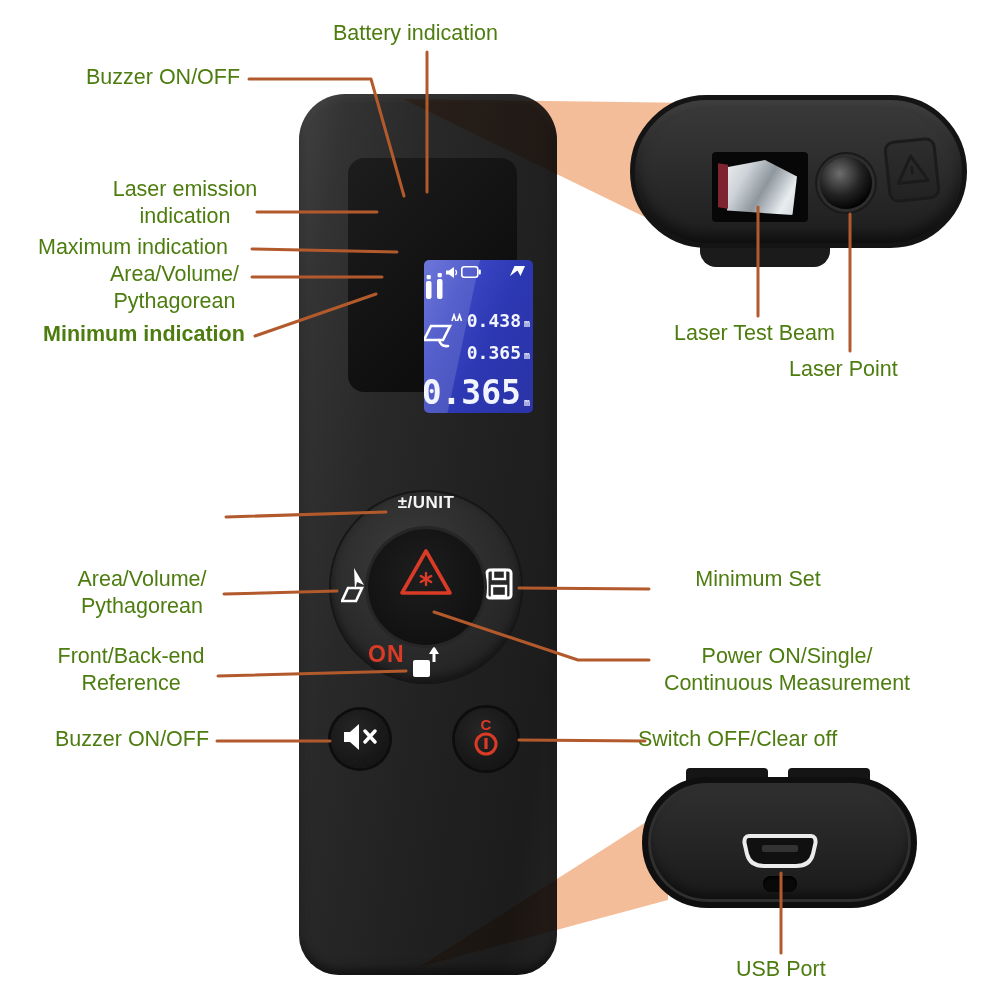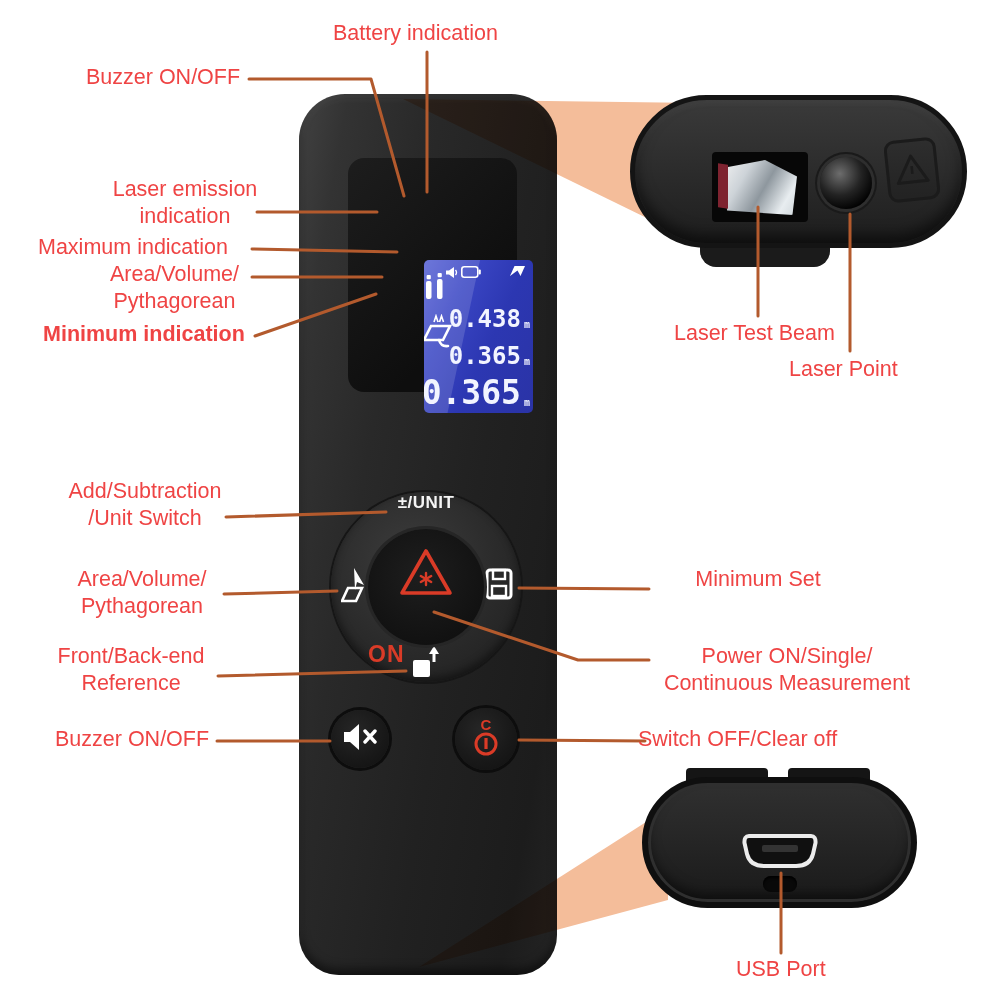--- a/index.html
+++ b/index.html
@@ -1,36 +1,36 @@
 <!DOCTYPE html>
 <html><head>
 <meta charset="utf-8">
 <style>
   html,body{margin:0;padding:0;background:#fff;}
   #stage{position:relative;width:1000px;height:1000px;background:#ffffff;overflow:hidden;
          font-family:"Liberation Sans",sans-serif;}
   
-  .label{position:absolute;font:400 21.5px/27px "Liberation Sans",sans-serif;color:#ef4444;
+  .label{position:absolute;font:400 21.5px/27px "Liberation Sans",sans-serif;color:#4d7c0f;
          white-space:nowrap;z-index:5;}
   .label.center{text-align:center;white-space:normal;}
   .label span{display:block;}
   
   .device{position:absolute;left:299px;top:94px;width:258px;height:881px;z-index:1;
           border-radius:46px 46px 40px 40px;
           background:linear-gradient(100deg,#424242 0%,#333333 12%,#292929 32%,#212121 60%,#1c1c1c 86%,#242424 100%);
           box-shadow:inset 0 4px 8px rgba(255,255,255,0.06), inset 0 -6px 10px rgba(0,0,0,0.5);}
   .bezel{position:absolute;left:49px;top:64px;width:169px;height:234px;border-radius:16px;
          background:linear-gradient(135deg,#1d1d1d,#0e0e0e 70%);}
   .lcd{position:absolute;left:76px;top:102px;width:109px;height:153px;border-radius:5px;overflow:hidden;
        background:linear-gradient(115deg,#5560d4 0%,#3a46c4 28%,#2c37b2 58%,#2a33a6 100%);}
   .lcd::after{content:"";position:absolute;left:-22px;top:-10px;width:60px;height:190px;
        background:rgba(255,255,255,0.14);transform:skewX(-12deg);}
   .lcd-row{position:absolute;right:3px;display:flex;align-items:flex-end;gap:3px;color:#f2f4ff;
        font-family:"DejaVu Sans Mono",monospace;font-weight:bold;z-index:2;}
-  .lcd-row .val{font-size:24px;line-height:1;letter-spacing:0px;}
+  .lcd-row .val{font-size:18px;line-height:1;letter-spacing:0px;}
   .lcd-row.big .val{font-size:33px;}
   .lcd-row .unit{font-size:10px;line-height:1;margin-bottom:1px;}
   .lcd-icon{position:absolute;z-index:2;}
   
   .pad-outer{position:absolute;left:32px;top:398px;width:190px;height:190px;border-radius:50%;
        background:radial-gradient(circle at 42% 36%,#3c3c3c 0%,#2b2b2b 52%,#1d1d1d 100%);
        box-shadow:0 0 0 2px #161616, inset 0 -4px 8px rgba(0,0,0,0.45);}
   .pad-inner{position:absolute;left:37px;top:37px;width:116px;height:116px;border-radius:50%;
        background:radial-gradient(circle at 46% 40%,#1e1e1e 0%,#121212 68%,#0d0d0d 100%);
        box-shadow:0 0 0 3px #262626;}
@@ -255,24 +255,20 @@
   <div class="label center" style="left:100px;top:176px;width:170px;">
     <span>Laser emission</span>
     <span>indication</span>
   </div>
   <div class="label" style="left:38px;top:234px;">Maximum indication</div>
   <div class="label center" style="left:92px;top:261px;width:165px;">
     <span>Area/Volume/</span>
     <span>Pythagorean</span>
   </div>
   <div class="label" style="left:43px;top:321px;font-weight:bold;">Minimum indication</div>
-  <div class="label center" style="left:52px;top:478px;width:186px;">
-    <span>Add/Subtraction</span>
-    <span>/Unit Switch</span>
-  </div>
   <div class="label center" style="left:62px;top:566px;width:160px;">
     <span>Area/Volume/</span>
     <span>Pythagorean</span>
   </div>
   <div class="label center" style="left:46px;top:643px;width:170px;">
     <span>Front/Back-end</span>
     <span>Reference</span>
   </div>
   <div class="label" style="left:55px;top:726px;">Buzzer ON/OFF</div>
   <div class="label center" style="left:652px;top:566px;width:212px;">

